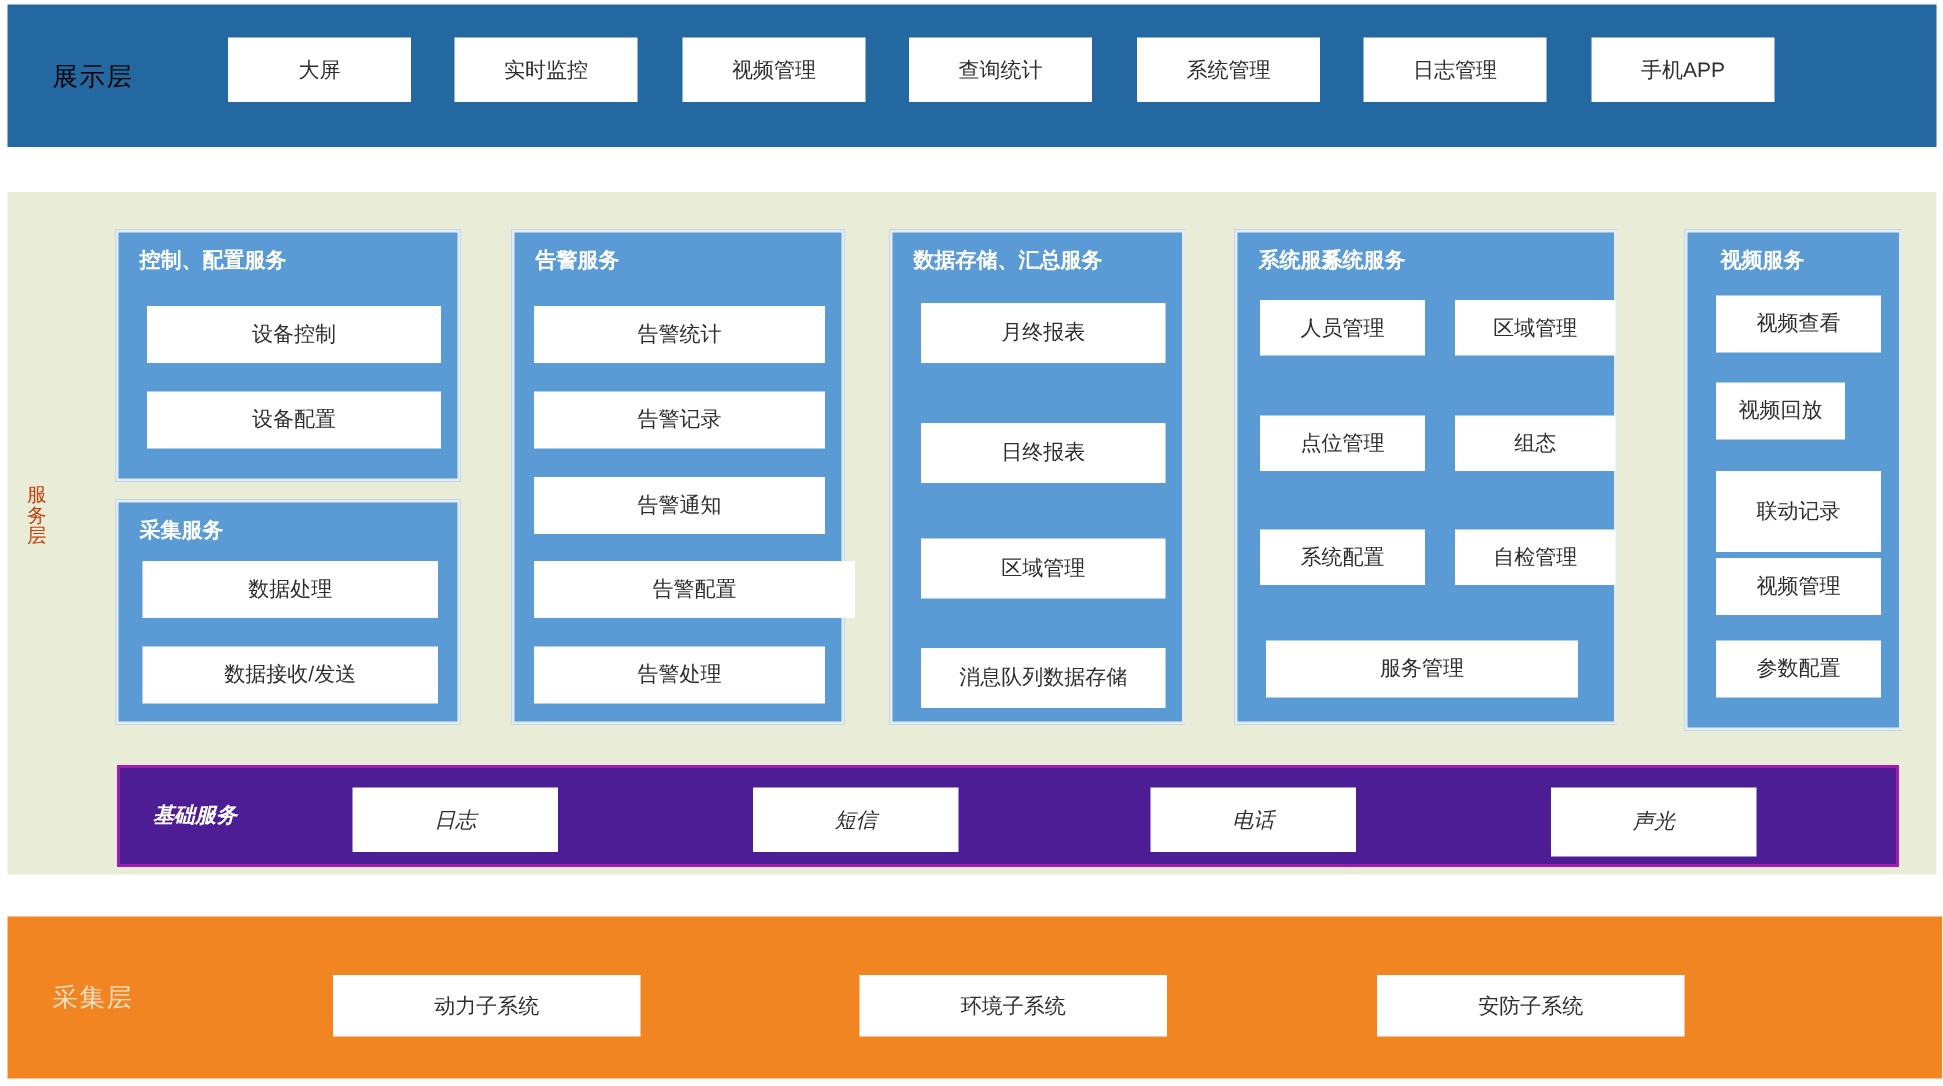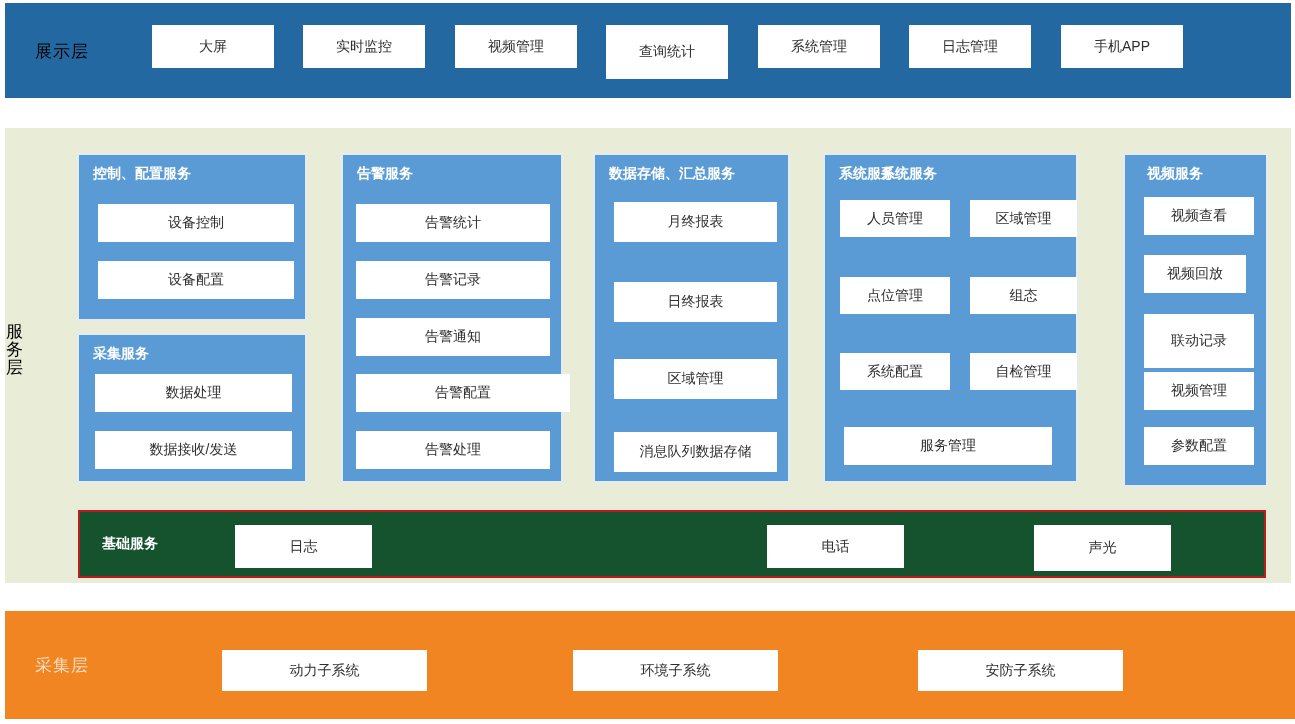--- a/index.html
+++ b/index.html
@@ -10,49 +10,49 @@
   .band{position:absolute;box-sizing:border-box;}
   .band-top{left:5px;top:3px;width:1286px;height:95px;background:#2468A2;}
   .band-mid{left:5px;top:128px;width:1286px;height:455px;background:#E9EDD8;}
   .band-bottom{left:5px;top:611px;width:1290px;height:108px;background:#F08522;}
 
   .band-label{position:absolute;left:30px;top:50%;transform:translateY(-50%);
     font-size:17px;letter-spacing:1px;}
   .band-top .band-label{color:#000000;}
   .band-bottom .band-label{color:#F6DFC4;}
 
-  .v-label{position:absolute;left:1px;top:195px;width:20px;font-size:17px;
-    color:#000000;line-height:1.05;word-break:break-all;letter-spacing:1px;}
+  .v-label{position:absolute;left:13px;top:195px;width:20px;font-size:13px;
+    color:#c2410c;line-height:1.05;word-break:break-all;letter-spacing:1px;}
 
   .wbox{position:absolute;box-sizing:border-box;background:#ffffff;
     display:flex;align-items:center;justify-content:center;
     font-size:14px;color:#2e2e2e;white-space:nowrap;}
 
   .group{position:absolute;box-sizing:border-box;background:#5B9BD5;
     border:2px solid #E3ECF4;}
   .group-title{position:absolute;left:14px;top:10px;font-size:14px;
     font-weight:bold;color:#ffffff;white-space:nowrap;}
   .group-title.ghost{left:56px;}
 
   .base-band{position:absolute;left:73px;top:382px;width:1188px;height:68px;
-    box-sizing:border-box;background:#14532d;border:2px solid #b91c1c;}
+    box-sizing:border-box;background:#4c1d95;border:2px solid #a21caf;font-style:italic;}
   .base-title{position:absolute;left:22px;top:50%;transform:translateY(-50%);
     font-size:14px;font-weight:bold;color:#ffffff;white-space:nowrap;}
 </style>
 </head>
 <body>
 
 <div class="canvas">
 
   <section class="band band-top">
     <div class="band-label">展示层</div>
     <div class="wbox" style="left:147px;top:22px;width:122px;height:43px">大屏</div>
     <div class="wbox" style="left:298px;top:22px;width:122px;height:43px">实时监控</div>
     <div class="wbox" style="left:450px;top:22px;width:122px;height:43px">视频管理</div>
-    <div class="wbox" style="left:601px;top:22px;width:122px;height:54px">查询统计</div>
+    <div class="wbox" style="left:601px;top:22px;width:122px;height:43px">查询统计</div>
     <div class="wbox" style="left:753px;top:22px;width:122px;height:43px">系统管理</div>
     <div class="wbox" style="left:904px;top:22px;width:122px;height:43px">日志管理</div>
     <div class="wbox" style="left:1056px;top:22px;width:122px;height:43px">手机APP</div>
   </section>
 
   <section class="band band-mid">
     <div class="v-label">服务层</div>
 
     <div class="group" style="left:72px;top:25px;width:230px;height:168px">
       <div class="group-title">控制、配置服务</div>
@@ -91,29 +91,30 @@
       <div class="wbox" style="left:15px;top:122px;width:110px;height:37px">点位管理</div>
       <div class="wbox" style="left:145px;top:122px;width:107px;height:37px">组态</div>
       <div class="wbox" style="left:15px;top:198px;width:110px;height:37px">系统配置</div>
       <div class="wbox" style="left:145px;top:198px;width:107px;height:37px">自检管理</div>
       <div class="wbox" style="left:19px;top:272px;width:208px;height:38px">服务管理</div>
     </div>
 
     <div class="group" style="left:1118px;top:25px;width:145px;height:334px">
       <div class="group-title" style="left:22px">视频服务</div>
       <div class="wbox" style="left:19px;top:42px;width:110px;height:38px">视频查看</div>
-      <div class="wbox" style="left:19px;top:100px;width:102px;height:38px">视频回放</div>
+      <div class="wbox" style="left:19px;top:100px;width:86px;height:38px">视频回放</div>
       <div class="wbox" style="left:19px;top:159px;width:110px;height:54px">联动记录</div>
       <div class="wbox" style="left:19px;top:217px;width:110px;height:38px">视频管理</div>
       <div class="wbox" style="left:19px;top:272px;width:110px;height:38px">参数配置</div>
     </div>
 
     <div class="base-band">
       <div class="base-title">基础服务</div>
       <div class="wbox" style="left:155px;top:13px;width:137px;height:43px">日志</div>
+      <div class="wbox" style="left:422px;top:13px;width:137px;height:43px">短信</div>
       <div class="wbox" style="left:687px;top:13px;width:137px;height:43px">电话</div>
       <div class="wbox" style="left:954px;top:13px;width:137px;height:46px">声光</div>
     </div>
   </section>
 
   <section class="band band-bottom">
     <div class="band-label">采集层</div>
     <div class="wbox" style="left:217px;top:39px;width:205px;height:41px">动力子系统</div>
     <div class="wbox" style="left:568px;top:39px;width:205px;height:41px">环境子系统</div>
     <div class="wbox" style="left:913px;top:39px;width:205px;height:41px">安防子系统</div>

